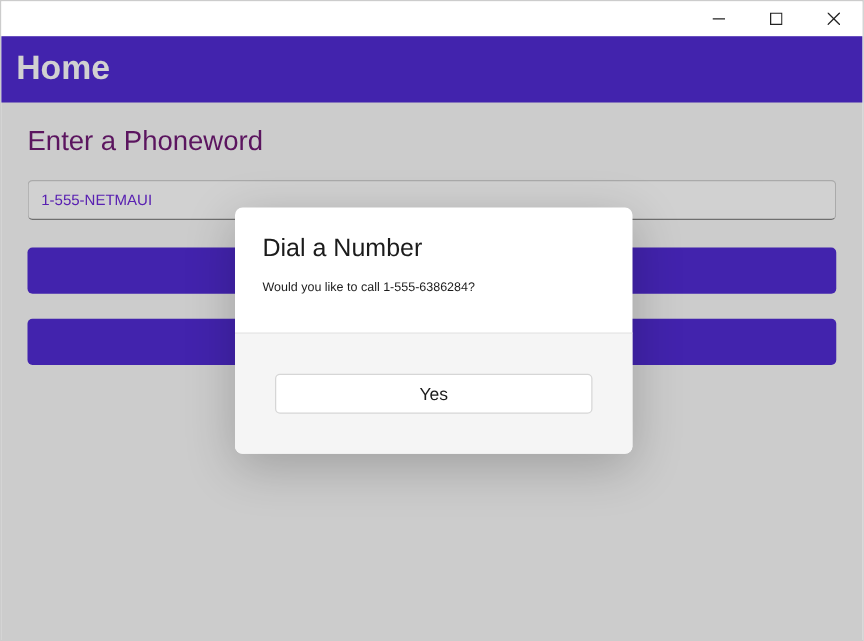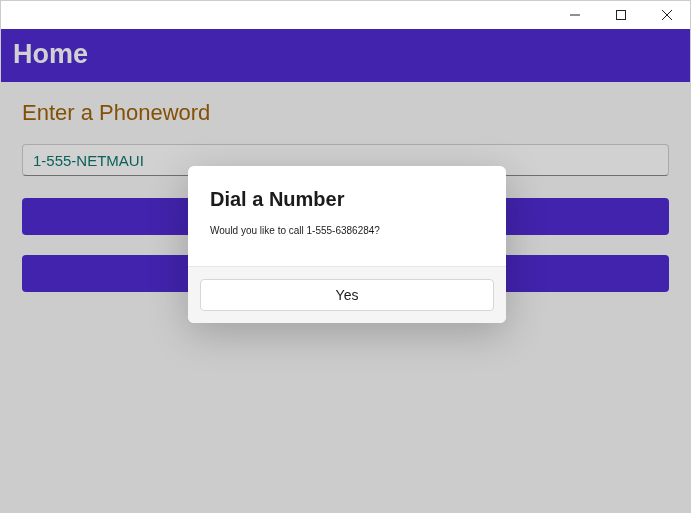--- a/index.html
+++ b/index.html
@@ -33,32 +33,32 @@
       color: #fff;
       padding: 10px 4px 12px 12px;
       font-size: 27px;
       font-weight: 600;
     }
     .content {
       padding: 18px 21px;
     }
     .label {
       font-size: 22px;
-      color: #a16207;
+      color: #701a75;
       margin-bottom: 18px;
     }
     .input {
       width: 100%;
       height: 32px;
       border: 1px solid #d0d0d0;
       border-bottom: 1px solid #888;
       border-radius: 4px;
       padding: 4px 10px;
-      font-size: 15px;
-      color: #0f766e;
+      font-size: 12px;
+      color: #6d28d9;
       background: #fff;
       margin-bottom: 22px;
       outline: none;
     }
     .big-btn {
       width: 100%;
       height: 37px;
       background: #512bd4;
       border: none;
       border-radius: 4px;
@@ -78,32 +78,32 @@
       background: #fff;
       border-radius: 6px;
       box-shadow: 0 10px 40px rgba(0,0,0,0.22);
       overflow: hidden;
     }
     .dialog-body {
       padding: 22px 22px 30px 22px;
     }
     .dialog-title {
       font-size: 20px;
-      font-weight: 700;
+      font-weight: 400;
       color: #1b1b1b;
       margin-bottom: 14px;
     }
     .dialog-text {
       font-size: 10px;
       color: #1b1b1b;
     }
     .dialog-footer {
       background: #f5f5f5;
       border-top: 1px solid #e6e6e6;
-      padding: 12px;
+      padding: 32px;
       display: flex;
       gap: 10px;
     }
     .dialog-btn {
       flex: 1;
       height: 32px;
       background: #fff;
       border: 1px solid #d6d6d6;
       border-radius: 4px;
       font-size: 14px;

